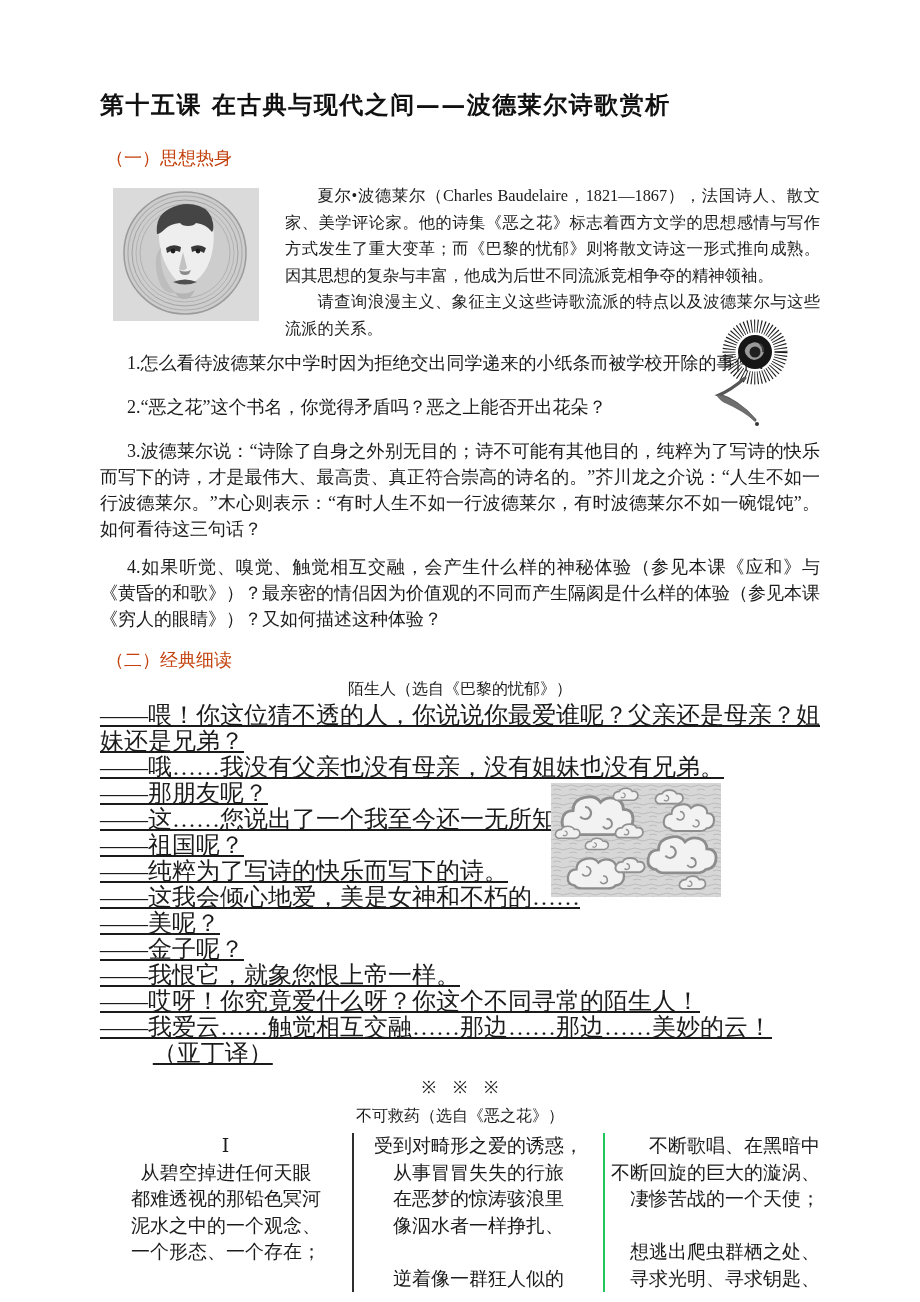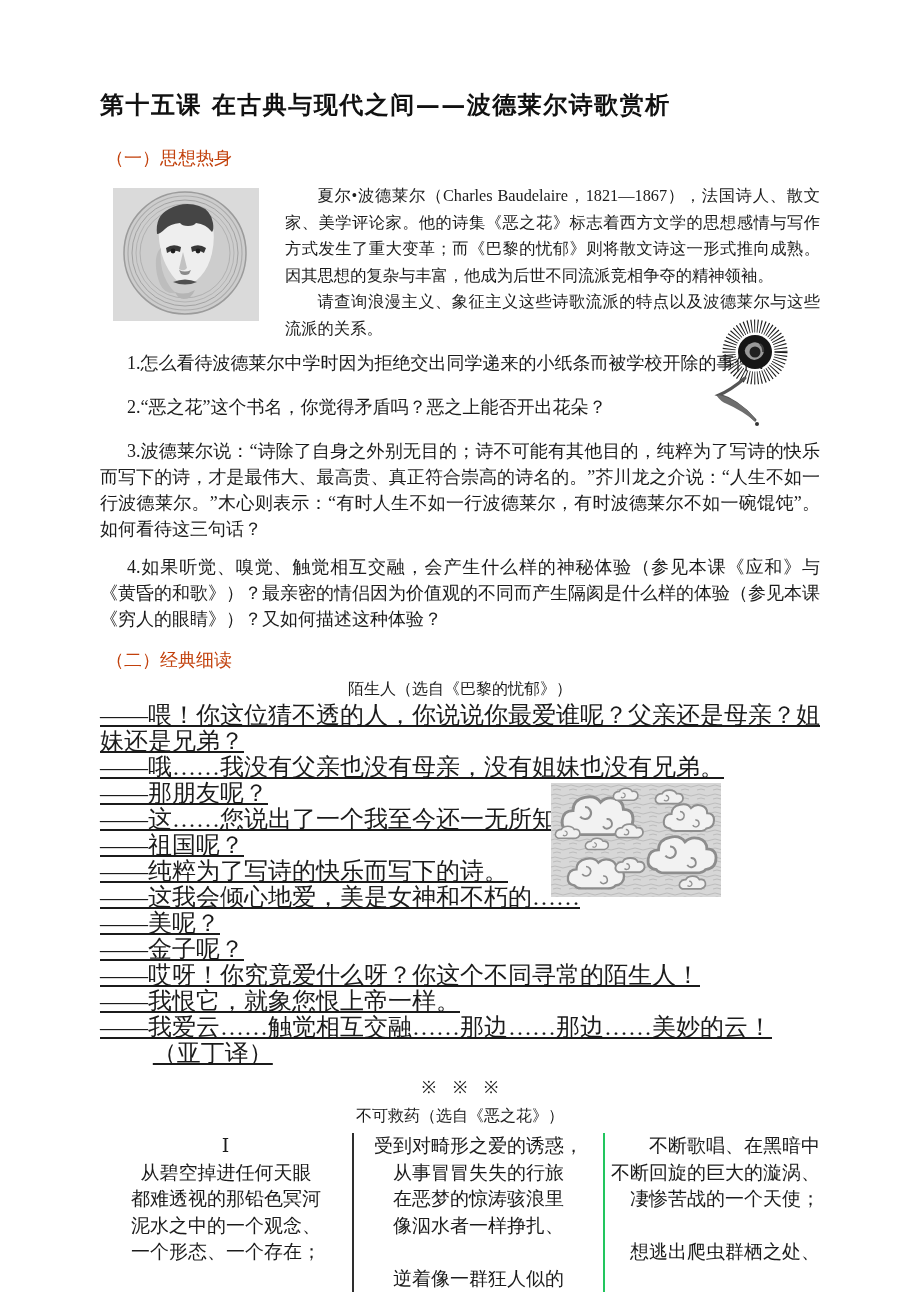--- a/index.html
+++ b/index.html
@@ -109,22 +109,22 @@
   <div class="dialogue">
     <p class="dline">——喂！你这位猜不透的人，你说说你最爱谁呢？父亲还是母亲？姐妹还是兄弟？</p>
     <p class="dline">——哦……我没有父亲也没有母亲，没有姐妹也没有兄弟。</p>
     <p class="dline">——那朋友呢？</p>
     <p class="dline">——这……您说出了一个我至今还一无所知的词儿。</p>
     <p class="dline">——祖国呢？</p>
     <p class="dline">——纯粹为了写诗的快乐而写下的诗。</p>
     <p class="dline">——这我会倾心地爱，美是女神和不朽的……</p>
     <p class="dline">——美呢？</p>
     <p class="dline">——金子呢？</p>
+    <p class="dline">——我恨它，就象您恨上帝一样。</p>
     <p class="dline">——哎呀！你究竟爱什么呀？你这个不同寻常的陌生人！</p>
-    <p class="dline">——我恨它，就象您恨上帝一样。</p>
     <p class="dline"><span>——我爱云……触觉相互交融……那边……那边……美妙的云！</span><span class="translator">（亚丁译）</span></p>
   </div>
 
   <div class="separator">※　※　※</div>
 
   <div class="poem-title">不可救药（选自《恶之花》）</div>
 
   <div class="poem-cols">
     <div class="pcol pcol1">
       <div class="pline roman">Ⅰ</div>
@@ -140,20 +140,21 @@
       <div class="pline">像泅水者一样挣扎、</div>
       <div class="pline"></div>
       <div class="pline">逆着像一群狂人似的</div>
     </div>
     <div class="pcol pcol3">
       <div class="pline">不断歌唱、在黑暗中</div>
       <div class="pline">不断回旋的巨大的漩涡、</div>
       <div class="pline">凄惨苦战的一个天使；</div>
       <div class="pline"></div>
       <div class="pline">想逃出爬虫群栖之处、</div>
+      <div class="pline">寻求光明、寻求钥匙、</div>
     </div>
   </div>
 
 </div>
 
 <div class="flower">
   <svg viewBox="0 0 100 115" width="100" height="115">
     <circle cx="52" cy="36" r="26" fill="none" stroke="#1c1c1c" stroke-width="13" stroke-dasharray="1,2.1"></circle>
     <circle cx="52" cy="36" r="17" fill="#161616"></circle>
     <path d="M44,30 q8,-7 14,-1 q6,6 0,12 q-7,6 -13,0 q-6,-6 -1,-11 z" fill="#9a9a9a"></path>

